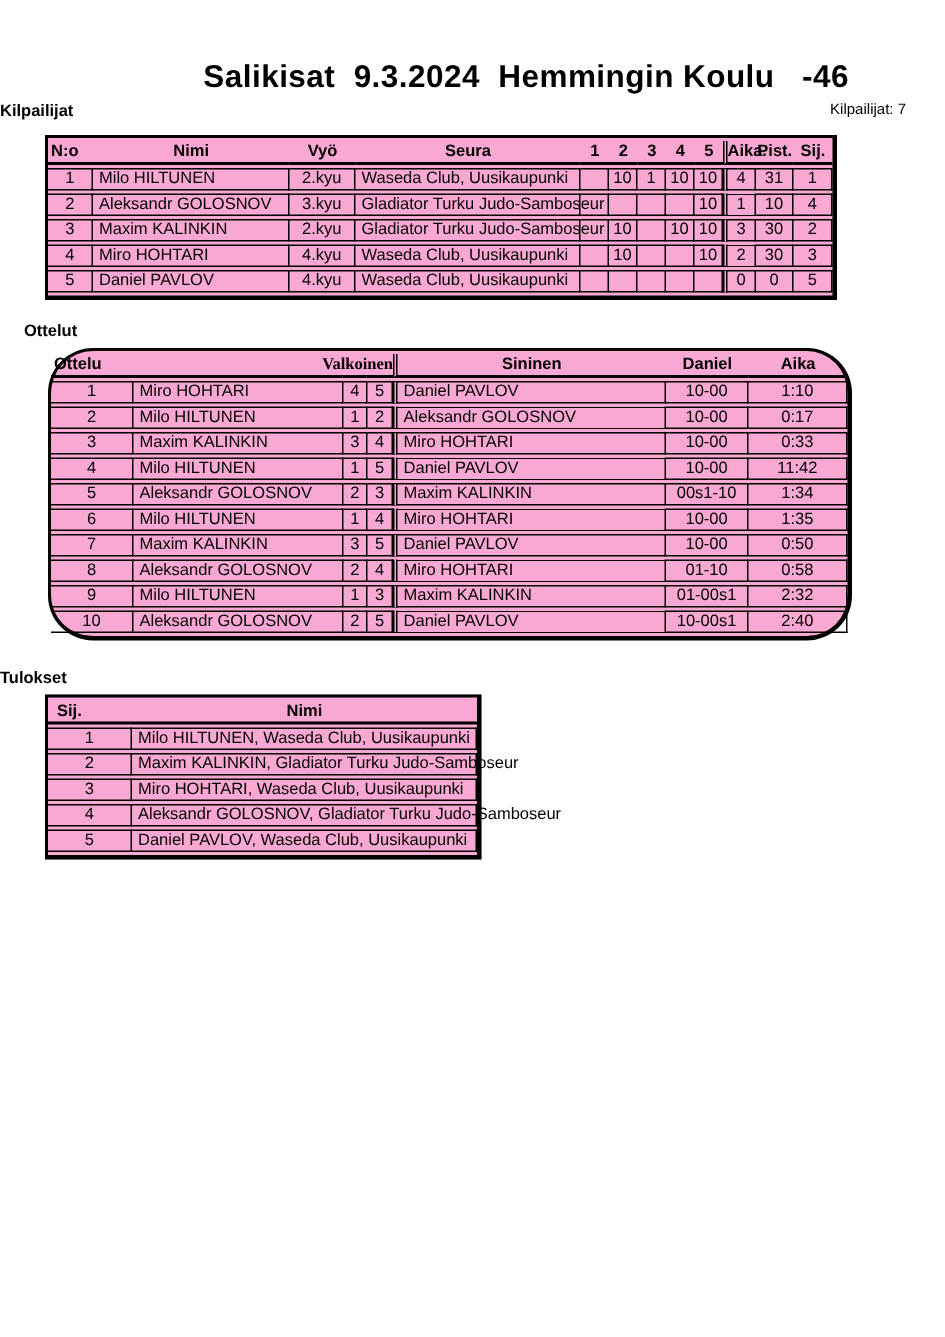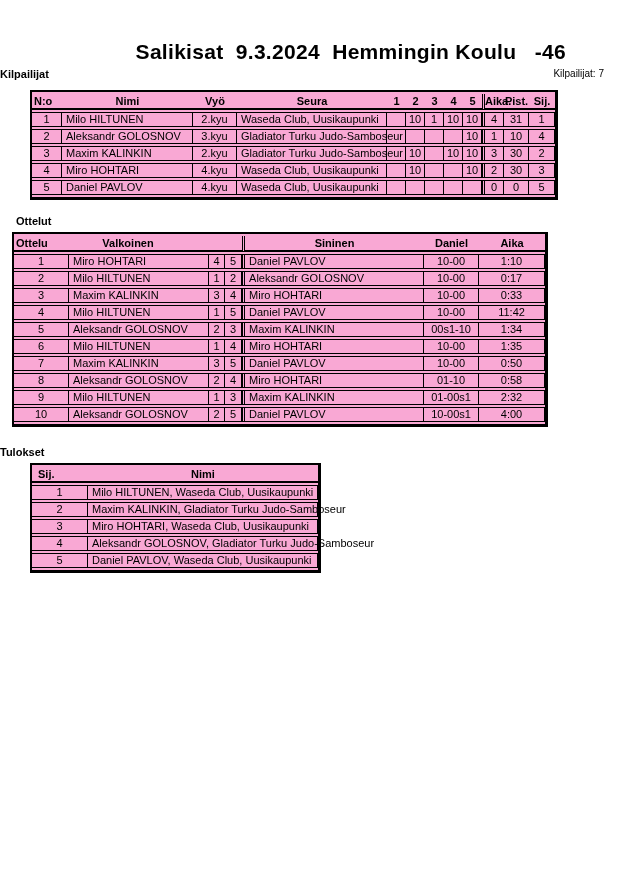--- a/index.html
+++ b/index.html
@@ -16,39 +16,39 @@
   #st-ottelut{top:215px;left:16px;width:580px;}
   #st-tulokset{top:446px;left:0;width:350px;}
   .count-label{position:absolute;top:68px;right:26px;font-size:10px;}
 
   table{
     position:absolute;border-collapse:separate;border-spacing:0 2px;
     table-layout:fixed;font-size:11px;background:#f9a8d4;
     border:2px solid #000;border-right-width:3px;border-bottom-width:3px;
   }
   #t1{left:30px;top:90px;width:523px;}
-  #t2{left:12px;top:232px;width:531px;}
+  #t2{left:32px;top:232px;width:531px;border-radius:30px;}
   #t3{left:30px;top:463px;width:286px;}
 
   th{
     font-weight:bold;padding:0;height:14px;line-height:14px;
     border-bottom:2px solid #000;white-space:nowrap;overflow:visible;
   }
   td{
     padding:0;height:13px;line-height:13px;white-space:nowrap;overflow:visible;
     border-top:1px solid #000;border-bottom:1px solid #000;border-right:1px solid #000;
   }
   td:last-child{border-right:1px solid #000;}
   .sep{border-left:3px double #000;}
   .c{text-align:center;}
   .l{text-align:left;padding-left:4px;}
   .hl{text-align:left;padding-left:2px;}
   .match-head{position:relative;}
   .match-head .left-lbl{position:absolute;left:2px;top:0;}
-  .match-head .mid-lbl{display:block;text-align:center;}
+  .match-head .mid-lbl{display:block;text-align:right;font-family:Liberation Serif, serif;}
 </style>
 </head>
 <body>
 
 <div class="page-title">Salikisat  9.3.2024  Hemmingin Koulu   -46</div>
 <div class="section-title" id="st-kilpailijat">Kilpailijat</div>
 <div class="count-label">Kilpailijat: 7</div>
 
 <table id="t1">
   <colgroup>
@@ -260,21 +260,21 @@
       <td class="c">01-00s1</td>
       <td class="c">2:32</td>
     </tr>
     <tr>
       <td class="c">10</td>
       <td class="l">Aleksandr GOLOSNOV</td>
       <td class="c">2</td>
       <td class="c">5</td>
       <td class="l sep">Daniel PAVLOV</td>
       <td class="c">10-00s1</td>
-      <td class="c">4:00</td>
+      <td class="c">2:40</td>
     </tr>
   </tbody>
 </table>
 
 <div class="section-title" id="st-tulokset">Tulokset</div>
 
 <table id="t3">
   <colgroup>
     <col style="width:56px">
       <col style="width:230px">

